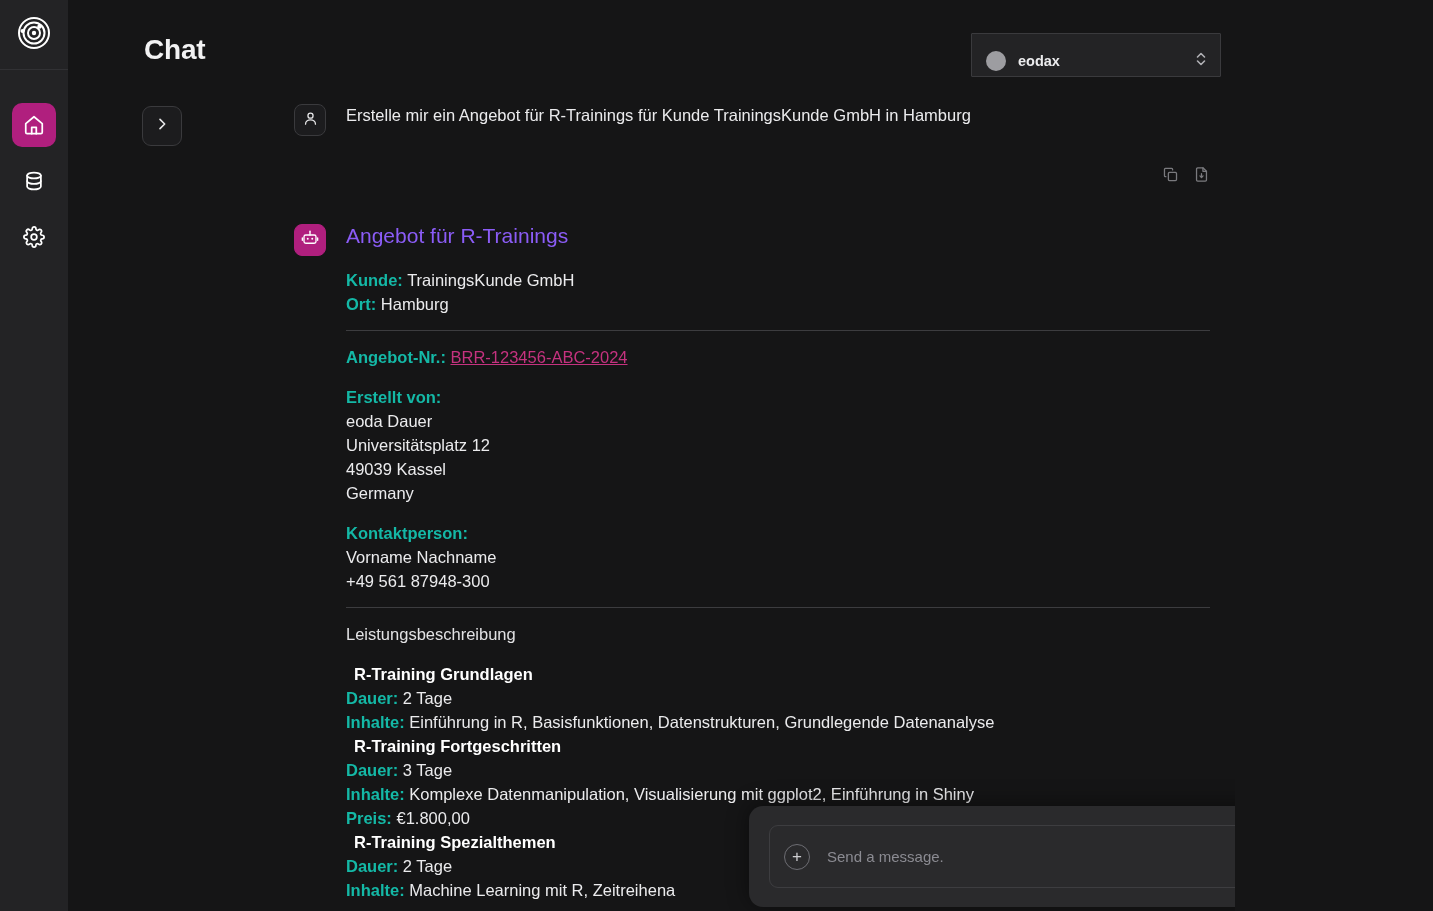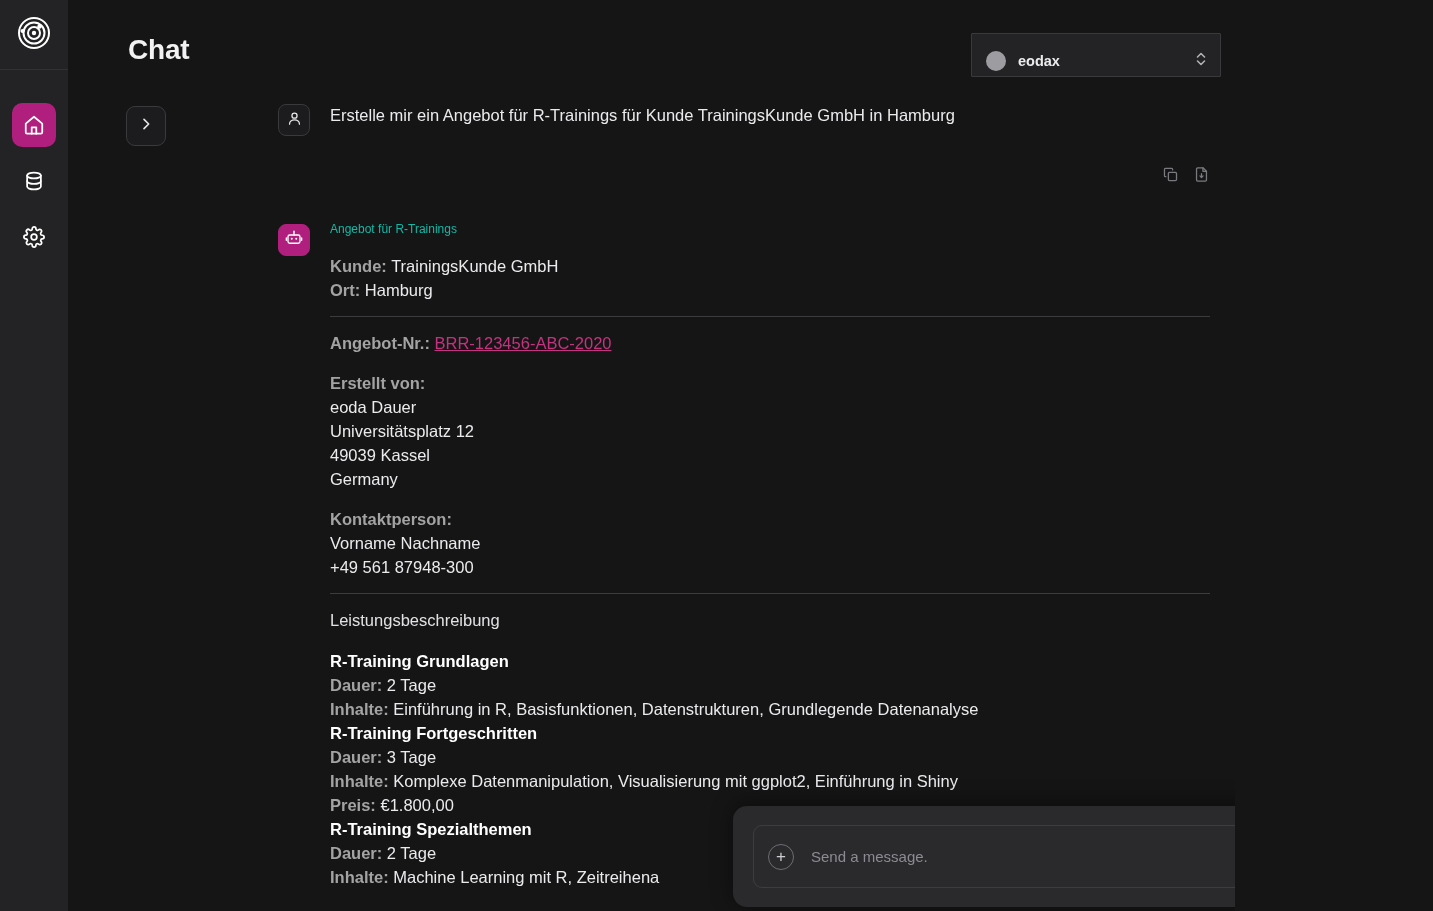--- a/index.html
+++ b/index.html
@@ -2,21 +2,21 @@
 <html><head>
 <meta charset="utf-8">
 <style>
   * { box-sizing: border-box; margin: 0; padding: 0; }
   html, body {
     width: 1433px; height: 911px;
     background: #151516;
     font-family: "Liberation Sans", sans-serif;
     overflow: hidden;
   }
-  .app { position: relative; width: 1235px; height: 911px; display: flex; }
+  .app { position: relative; width: 1235px; height: 911px; display: flex; gap: 16px; }
 
   
   .sidebar {
     width: 68px; height: 911px;
     background: #232325;
     display: flex; flex-direction: column; align-items: center;
     flex: 0 0 68px;
   }
   .logo-wrap {
     width: 68px; height: 70px;
@@ -98,34 +98,34 @@
   }
 
   .msg-actions {
     display: flex; justify-content: flex-end; gap: 14px;
     padding-right: 25px; margin-top: 20px;
   }
   .act-icon { cursor: pointer; opacity: .62; display: block; }
 
   
   .assistant-row { margin-top: 33px; }
-  .doc-title { font-size: 12px; color: #14b8a6; line-height: 1.5; }
+  .doc-title { font-size: 21px; color: #8b5cf6; line-height: 1.5; }
   .doc-block { margin-top: 16px; font-size: 16.5px; color: #ebebed; line-height: 1.5; }
-  .doc-block b { font-weight: bold; color: #a3a3a3; }
+  .doc-block b { font-weight: bold; color: #14b8a6; }
   .doc-line { line-height: 24px; }
   .hr {
     height: 1px; background: #3c3c3f; border: 0;
     margin: 14px 0 14px 0;
   }
   .link {
     color: #c5327f; text-decoration: underline; cursor: pointer;
   }
   .sec-label { font-size: 16.5px; color: #e2e2e4; line-height: 1.5; }
   .training { margin-top: 16px; }
-  .training-name { font-weight: bold; color: #ffffff; line-height: 24px; }
+  .training-name { font-weight: bold; color: #ffffff; line-height: 24px; margin-left: 8px; }
 
   
   .composer {
     position: absolute;
     left: 665px; top: 806px;
     width: 638px; height: 101px;
     background: #2a2a2c;
     border-radius: 14px;
     padding: 19px 20px;
     box-shadow: 0 -2px 22px rgba(0,0,0,.45);
@@ -299,21 +299,21 @@
               <b>Ort:</b>
               <span>Hamburg</span>
             </div>
           </div>
 
           <hr class="hr">
 
           <div class="doc-block" style="margin-top:0">
             <div class="doc-line">
               <b>Angebot-Nr.:</b>
-              <a class="link">BRR-123456-ABC-2020</a>
+              <a class="link">BRR-123456-ABC-2024</a>
             </div>
           </div>
 
           <div class="doc-block">
             <div class="doc-line">
               <b>Erstellt von:</b>
             </div>
             <div class="doc-line">eoda Dauer</div>
             <div class="doc-line">Universitätsplatz 12</div>
             <div class="doc-line">49039 Kassel</div>

